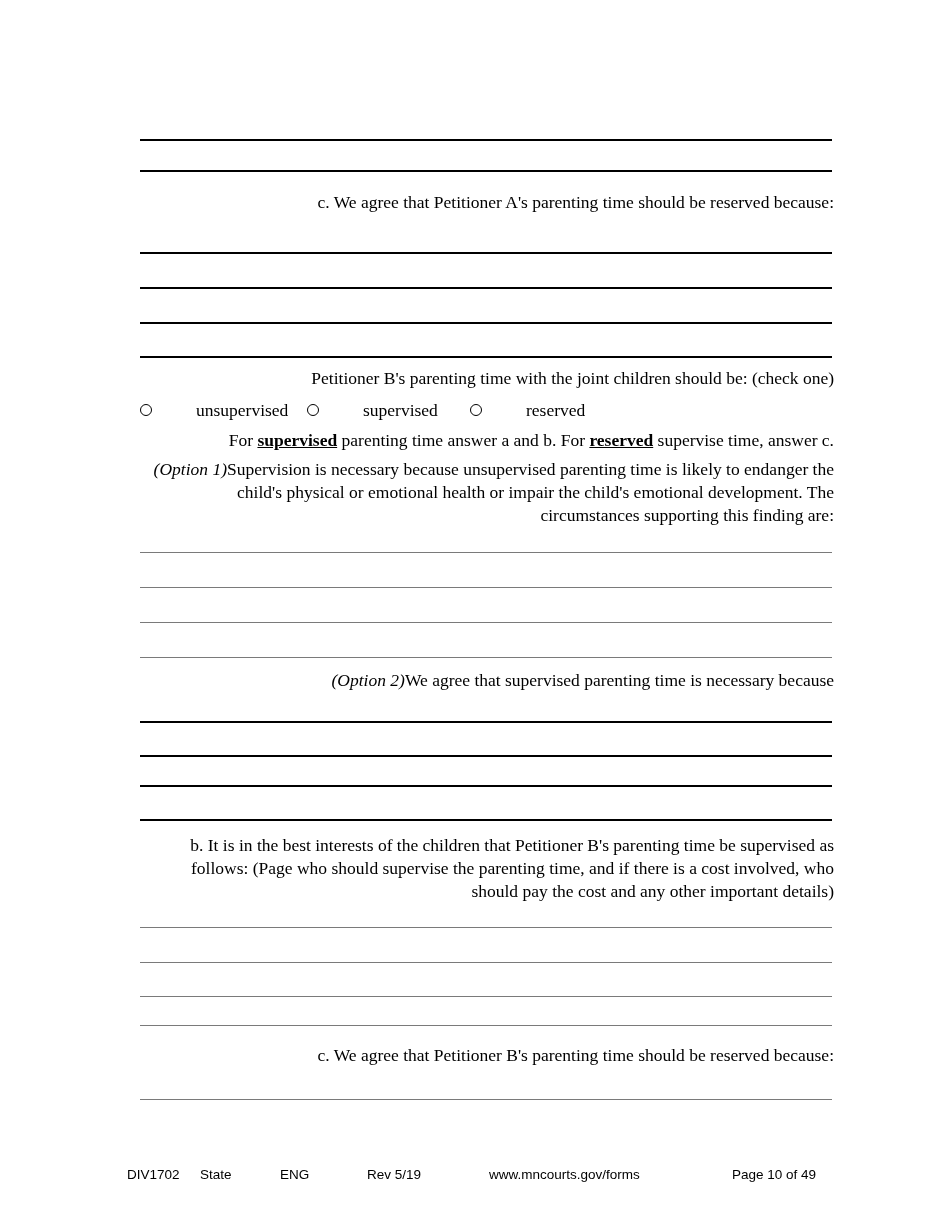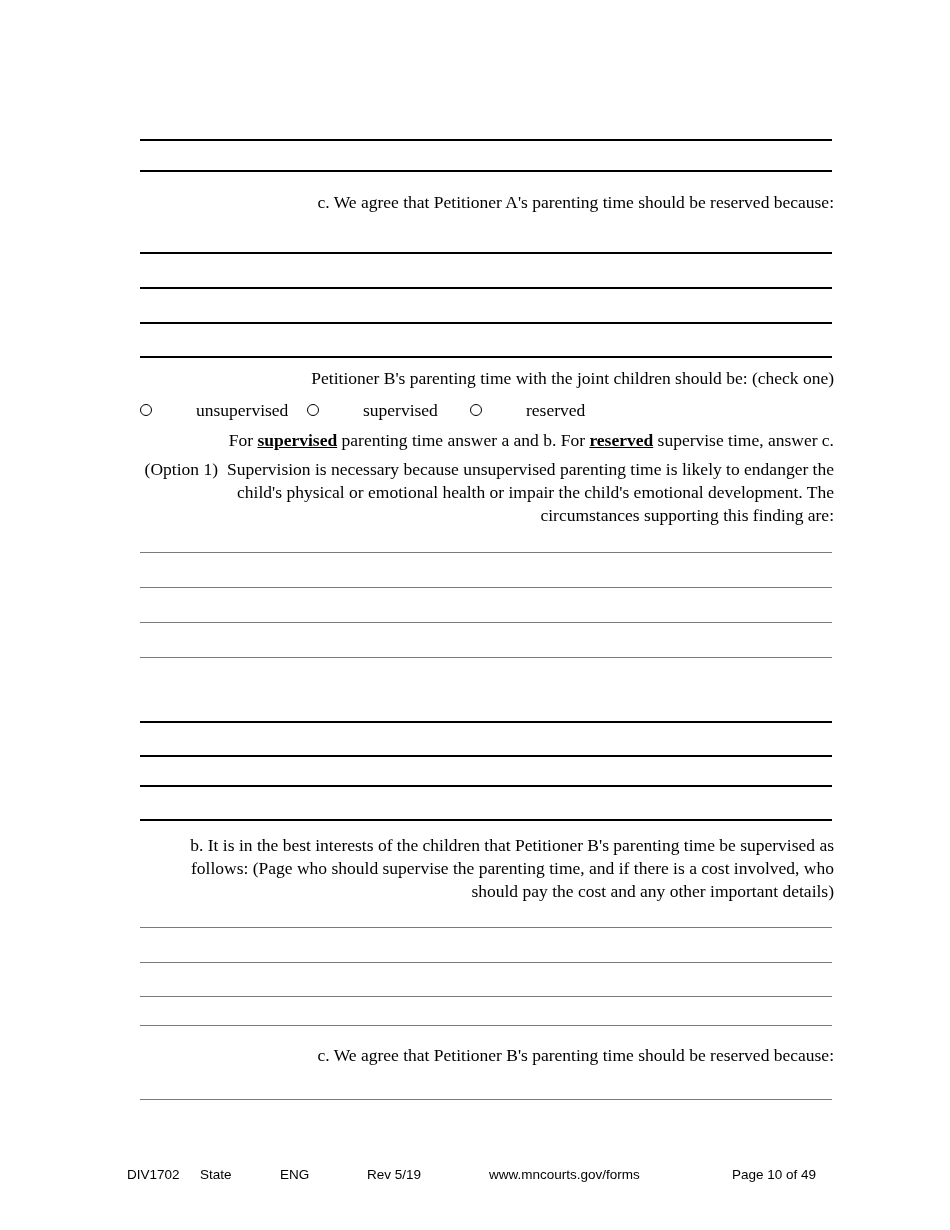--- a/index.html
+++ b/index.html
@@ -22,21 +22,21 @@
   }
   .line {
     position:absolute;
     left:140px;
     width:692px;
     height:0;
   }
   .line-dark  { border-top:2px solid #000000; }
   .line-bold  { border-top:2.5px solid #000000; }
   .line-light { border-top:1px solid #7a7a7a; }
-  .italic { margin-right:9px; }
+  .italic { font-style:italic; }
   .bu { font-weight:bold; text-decoration:underline; }
   .hanging { padding-left:19px; text-indent:-19px; }
   .radio-row { position:absolute; left:140px; top:399px; width:692px; height:22px; }
   .radio-group { position:absolute; top:0; display:flex; align-items:center; cursor:pointer; }
   .radio {
     display:inline-block;
     width:12px; height:12px;
     border:1.4px solid #000;
     border-radius:50%;
     background:#fff;
@@ -87,20 +87,21 @@
 
   <div class="txt" style="top:429px"><span>For </span><span class="bu">supervised</span><span> parenting time answer a and b. For </span><span class="bu">reserved</span><span> supervise time, answer c.</span></div>
 
   <div class="txt" style="top:458px"><span class="italic">(Option 1)</span><span>Supervision is necessary because unsupervised parenting time is likely to endanger the child's physical or emotional health or impair the child's emotional development. The circumstances supporting this finding are:</span></div>
 
   <div class="line line-light" style="top:552px"></div>
   <div class="line line-light" style="top:587px"></div>
   <div class="line line-light" style="top:622px"></div>
   <div class="line line-light" style="top:657px"></div>
 
+  <div class="txt" style="top:669px"><span class="italic">(Option 2)</span><span>We agree that supervised parenting time is necessary because</span></div>
 
   <div class="line line-bold" style="top:721px"></div>
   <div class="line line-bold" style="top:755px"></div>
   <div class="line line-bold" style="top:785px"></div>
   <div class="line line-bold" style="top:819px"></div>
 
   <div class="txt hanging" style="top:834px">b. It is in the best interests of the children that Petitioner B's parenting time be supervised as follows: (Page who should supervise the parenting time, and if there is a cost involved, who should pay the cost and any other important details)</div>
 
   <div class="line line-light" style="top:927px"></div>
   <div class="line line-light" style="top:962px"></div>

